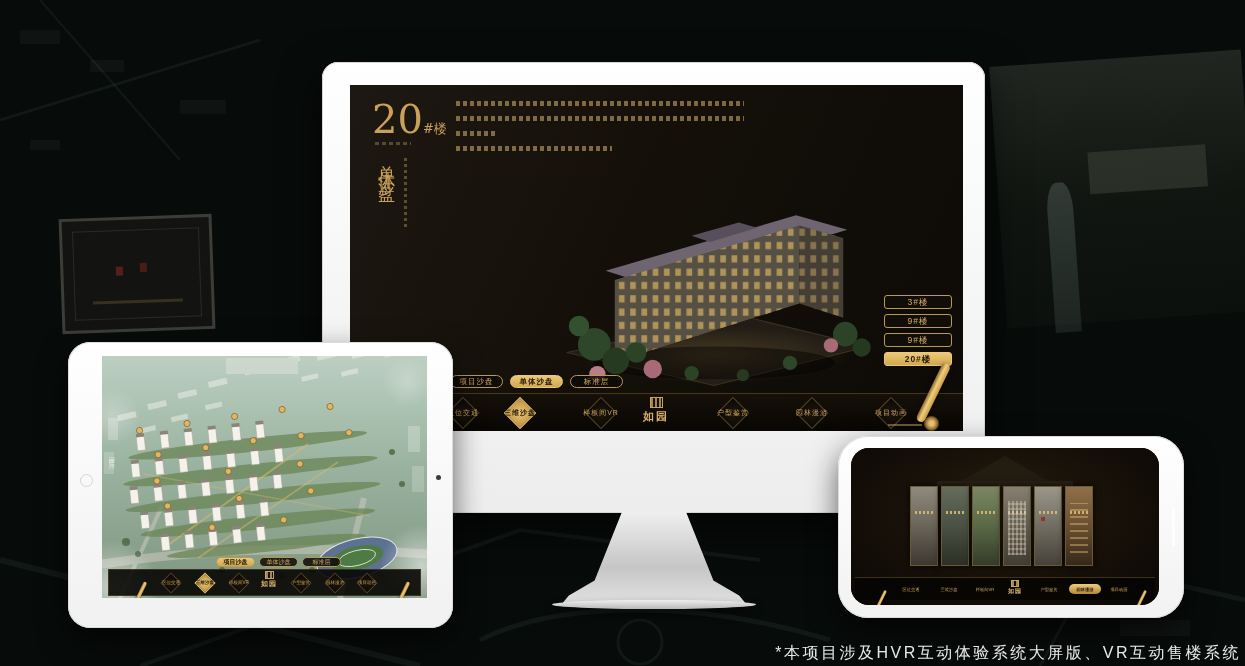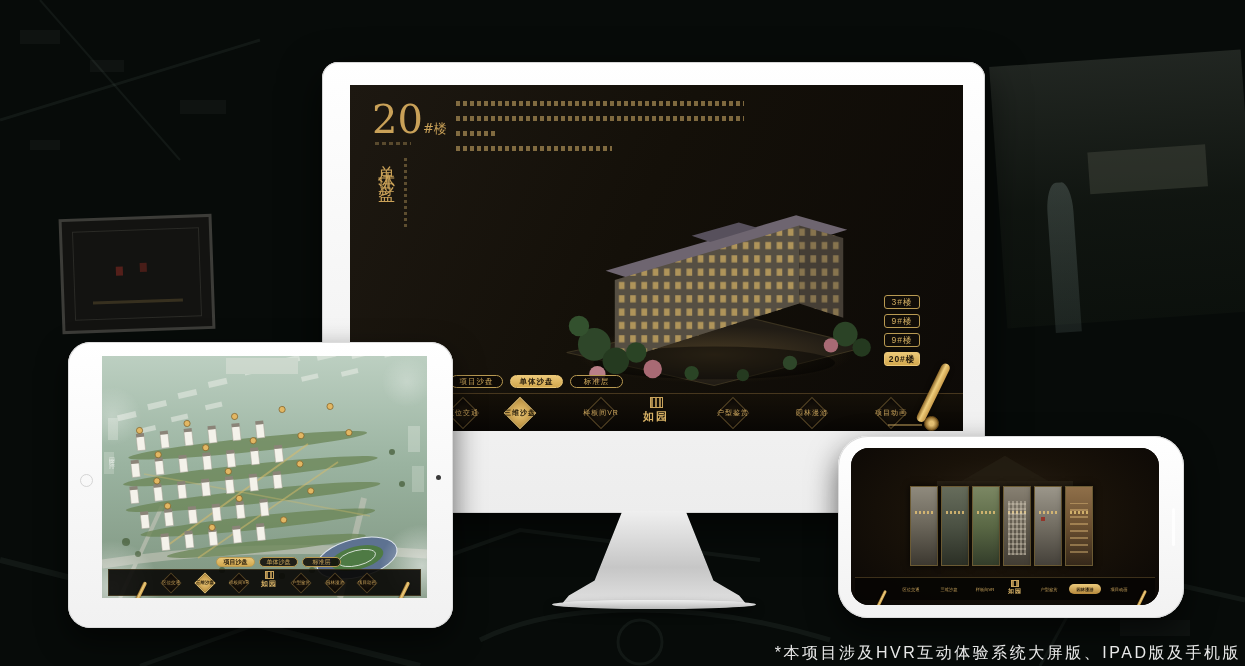--- a/index.html
+++ b/index.html
@@ -40,21 +40,21 @@
     letter-spacing:7px;color:#c9a158;height:116px;margin-left:4px;}
   .s-vert-en{position:absolute;left:54px;top:70px;width:3px;height:72px;opacity:.45;
     background:repeating-linear-gradient(0deg,rgba(214,178,106,.8) 0 3px,transparent 3px 6px);}
   
   .s-desc{position:absolute;left:106px;top:16px;width:300px;}
   .s-desc div{height:5px;margin-bottom:10px;}
   
   .s-building{position:absolute;left:188px;top:86px;width:338px;height:228px;}
   
   .floor-btns{position:absolute;left:534px;top:210px;width:56px;}
-  .fbtn{box-sizing:border-box;width:36px;height:14px;margin-bottom:5px;border:1px solid #b99a52;
+  .fbtn{box-sizing:border-box;width:68px;height:14px;margin-bottom:5px;border:1px solid #b99a52;
     border-radius:3px;background:rgba(18,14,8,.85);color:#d2ae62;font-size:8.5px;line-height:12px;
     text-align:center;letter-spacing:1px;cursor:pointer;}
   .fbtn.sel{background:linear-gradient(#ecc878,#d2a84e);color:#241a0c;font-weight:bold;border-color:#ecc878;}
   
   .view-tabs{position:absolute;left:100px;top:290px;display:flex;gap:7px;}
   .vtab{box-sizing:border-box;width:53px;height:13px;border:1px solid #b99a52;border-radius:7px;
     background:rgba(14,11,6,.85);color:#cfa95c;font-size:7.5px;line-height:11px;text-align:center;
     letter-spacing:1px;cursor:pointer;}
   .vtab.sel{background:linear-gradient(#ecc878,#d2a84e);color:#241a0c;font-weight:bold;border-color:#ecc878;}
   
@@ -552,14 +552,14 @@
           <span class="lbl">项目动画</span>
           </div>
         <div class="quill" style="right:-2px;top:-14px">
           <span class="bar"></span>
           </div>
       </div>
     </div>
     <div class="p-homebar"></div>
   </div>
 
-  <div id="footnote">*本项目涉及HVR互动体验系统大屏版、IPAD版及手机版</div>
+  <div id="footnote">*本项目涉及HVR互动体验系统大屏版、VR互动售楼系统</div>
 </div>
 
 </body></html>

